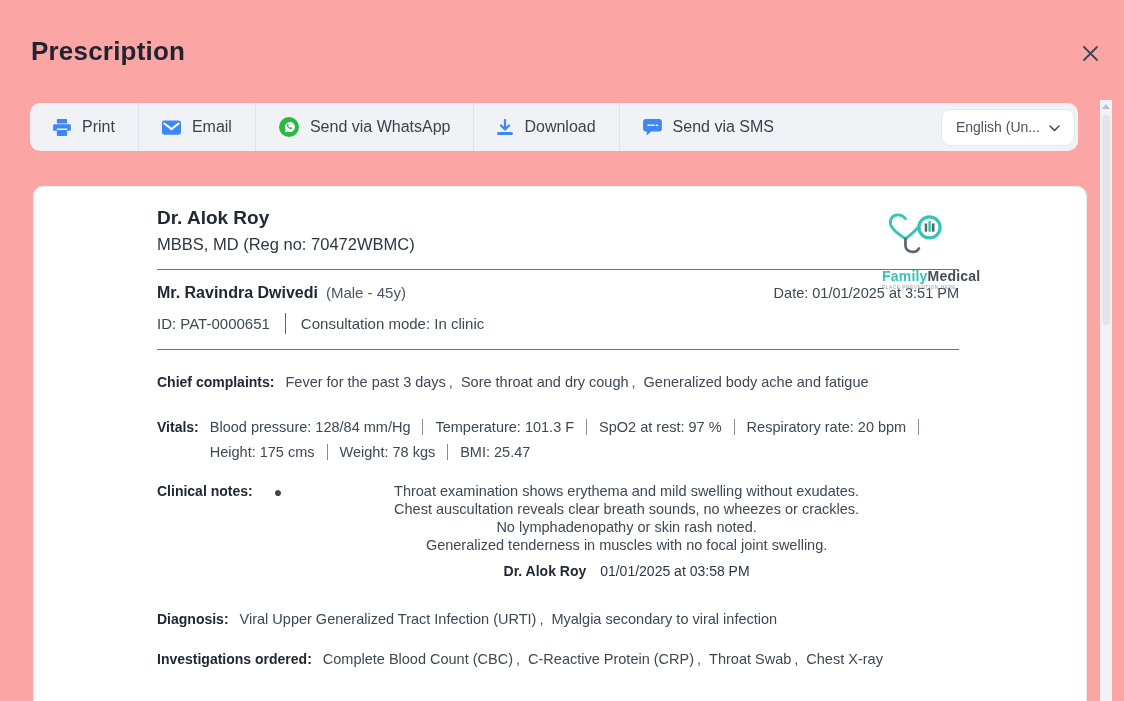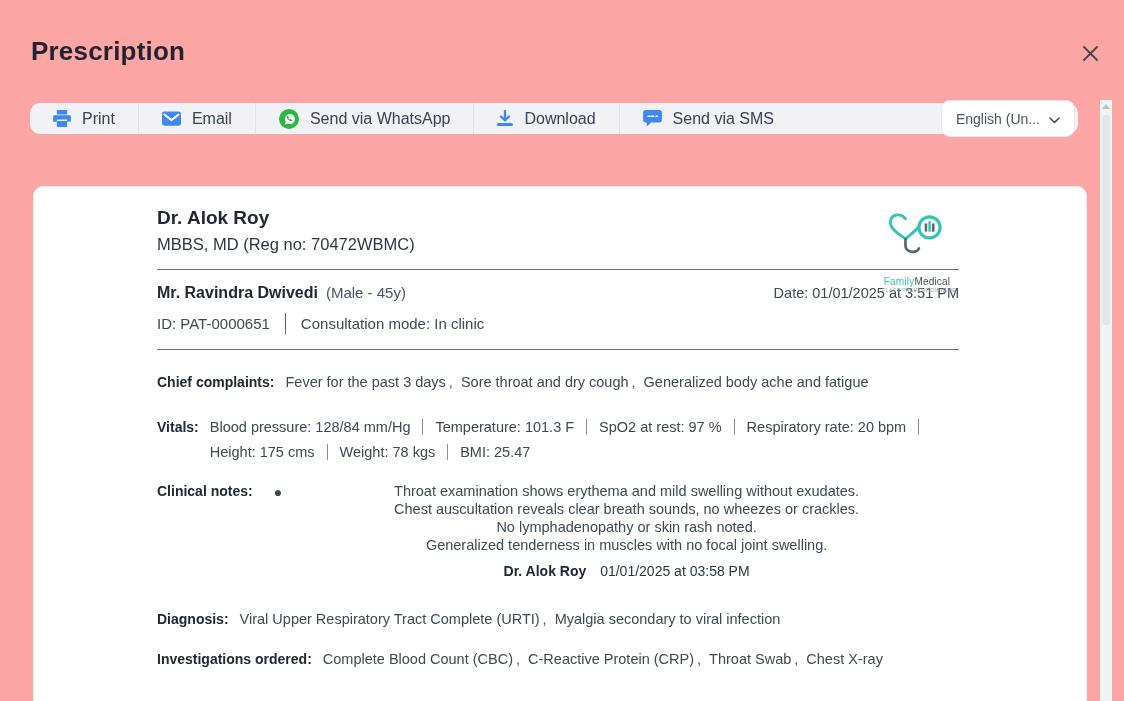--- a/index.html
+++ b/index.html
@@ -7,21 +7,21 @@
     font-family:"Liberation Sans", sans-serif; }
   .stage { position:relative; width:1124px; height:701px; background:#fca5a5; }
 
   
   .modal-title { position:absolute; left:31px; top:36px; font-size:26px; font-weight:700;
     color:#1f2430; letter-spacing:.2px; }
   .close-btn { position:absolute; right:21px; top:40px; width:26px; height:26px;
     display:flex; align-items:center; justify-content:center; cursor:pointer; }
 
   
-  .toolbar { position:absolute; left:30px; top:103px; width:1048px; height:31px;
+  .toolbar { position:absolute; left:30px; top:103px; width:1048px; height:48px;
     background:#f0f2f6; border-radius:10px; display:flex; align-items:stretch; }
   .tb-btn { display:flex; align-items:center; gap:11px; padding:0 23px;
     border-right:1px solid #dde1e8; font-size:16px; color:#3a424d; cursor:pointer; white-space:nowrap; }
   .tb-btn:nth-child(5) { border-right:none;justify-content:space-between; }
   .tb-btn .ic { display:flex; align-items:center; }
   .lang-select { margin-left:auto; align-self:center; margin-right:3px;
     height:37px; display:flex; align-items:center; gap:9px; padding:0 14px;
     background:#fff; border:1px solid #e3e6ec; border-radius:9px;
     font-size:14px; color:#49525e; cursor:pointer; white-space:nowrap; }
 
@@ -36,21 +36,21 @@
   
   .card { position:absolute; left:33px; top:186px; width:1054px; height:560px;
     background:#fff; border:1px solid #e8ebef; border-radius:10px;
     padding:20px 127px 0 123px; }
 
   .doc-name { font-size:19px; font-weight:700; color:#212833; }
   .doc-quals { margin-top:6px; font-size:16.5px; color:#2c3642; }
   .doc-desig { margin-top:13px; font-size:15px; color:#55606c; }
 
   .logo { position:absolute; top:24px; right:134px; width:70px; text-align:center; }
-  .logo-name { margin-top:11px; font-size:10px; font-weight:400; letter-spacing:.2px; white-space:nowrap; }
+  .logo-name { margin-top:3px; font-size:14px; font-weight:700; letter-spacing:.2px; white-space:nowrap; }
   .logo-name .p1 { color:#35c4b5; }
   .logo-name .p2 { color:#434c57; }
   .logo-tag { font-size:5px; color:#97a0ab; letter-spacing:.4px; white-space:nowrap; }
 
   .rule { border:none; border-top:1px solid #69727e; margin-top:15px; }
   .rule2 { border:none; border-top:1px solid #69727e; margin-top:15px; }
 
   .patient-row { margin-top:14px; display:flex; align-items:baseline; }
   .pt-name { font-size:16px; font-weight:700; color:#212833; }
   .pt-demo { margin-left:8px; font-size:15px; color:#4a5562; }
@@ -211,21 +211,21 @@
           <div class="signature">
             <span class="sig-name">Dr. Alok Roy</span>
             <span>01/01/2025 at 03:58 PM</span>
           </div>
         </span>
       </span>
     </div>
 
     <div class="sec diagnosis">
       <span class="sec-label">Diagnosis:</span>
-      <span class="sec-body"><span class="seg">Viral Upper Respiratory Tract Complete (URTI)</span><span class="sep sep-comma"></span><span class="seg">Myalgia secondary to viral infection</span></span>
+      <span class="sec-body"><span class="seg">Viral Upper Generalized Tract Infection (URTI)</span><span class="sep sep-comma"></span><span class="seg">Myalgia secondary to viral infection</span></span>
     </div>
 
     <div class="sec investigations">
       <span class="sec-label">Investigations ordered:</span>
       <span class="sec-body"><span class="seg">Complete Blood Count (CBC)</span><span class="sep sep-comma"></span><span class="seg">C-Reactive Protein (CRP)</span><span class="sep sep-comma"></span><span class="seg">Throat Swab</span><span class="sep sep-comma"></span><span class="seg">Chest X-ray</span></span>
     </div>
 
   </div>
 </div>
 

